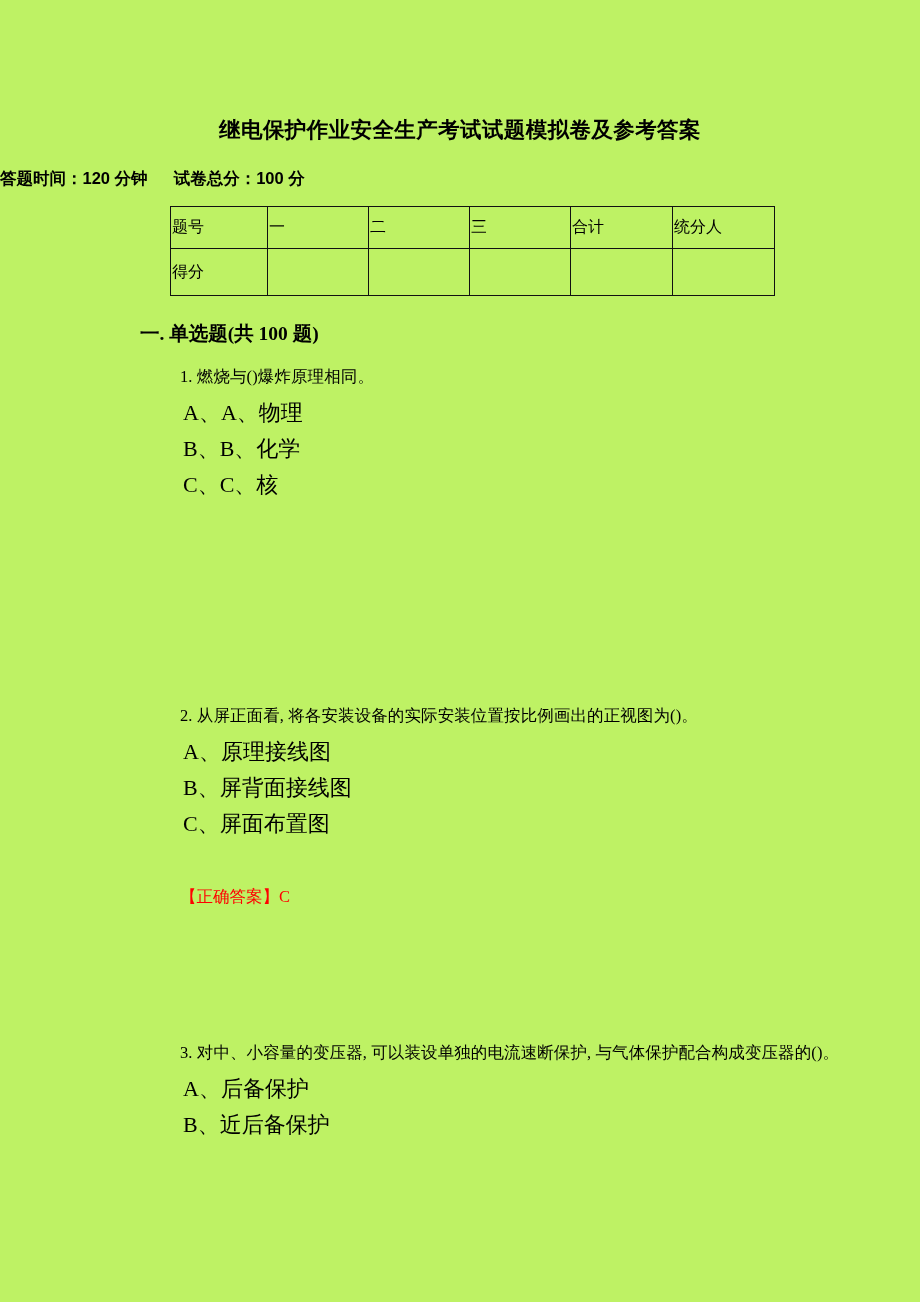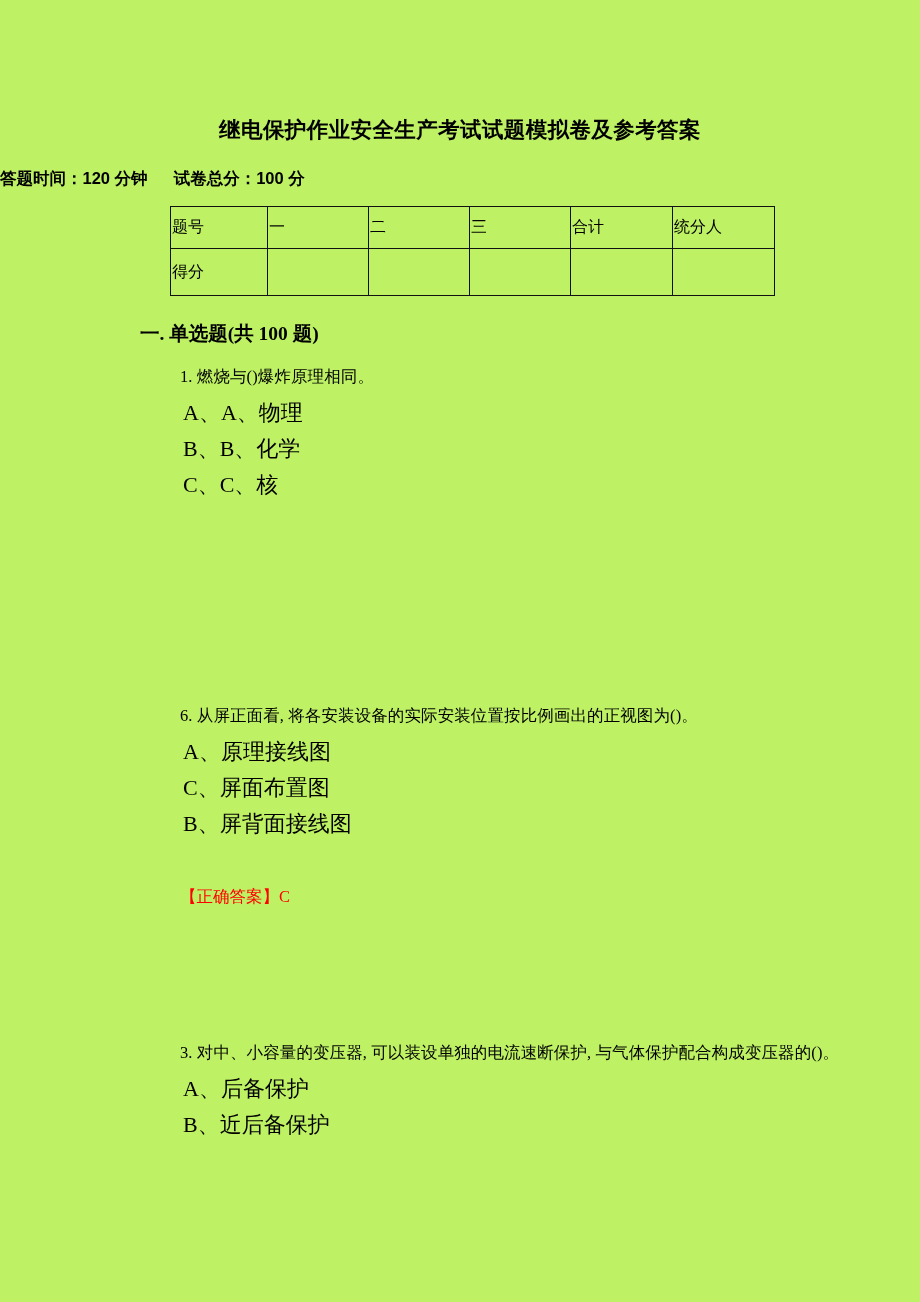--- a/index.html
+++ b/index.html
@@ -153,24 +153,24 @@
   <div class="section-heading">一. 单选题(共 100 题)</div>
 
   <div class="question-block" style="top:359px;">
     <div class="q-stem">1. 燃烧与()爆炸原理相同。</div>
     <div class="q-option">A、A、物理</div>
     <div class="q-option">B、B、化学</div>
     <div class="q-option">C、C、核</div>
   </div>
 
   <div class="question-block" style="top:698px;">
-    <div class="q-stem">6. 从屏正面看, 将各安装设备的实际安装位置按比例画出的正视图为()。</div>
+    <div class="q-stem">2. 从屏正面看, 将各安装设备的实际安装位置按比例画出的正视图为()。</div>
     <div class="q-option">A、原理接线图</div>
+    <div class="q-option">B、屏背面接线图</div>
     <div class="q-option">C、屏面布置图</div>
-    <div class="q-option">B、屏背面接线图</div>
   </div>
   <div class="question-block" style="top:879px;">
     <div class="q-answer"><span class="ans-label">【正确答案】</span><span>C</span></div>
   </div>
 
   <div class="question-block" style="top:1035px; width:660px;">
     <div class="q-stem">3. 对中、小容量的变压器, 可以装设单独的电流速断保护, 与气体保护配合构成变压器的()。</div>
     <div class="q-option">A、后备保护</div>
     <div class="q-option">B、近后备保护</div>
   </div>

